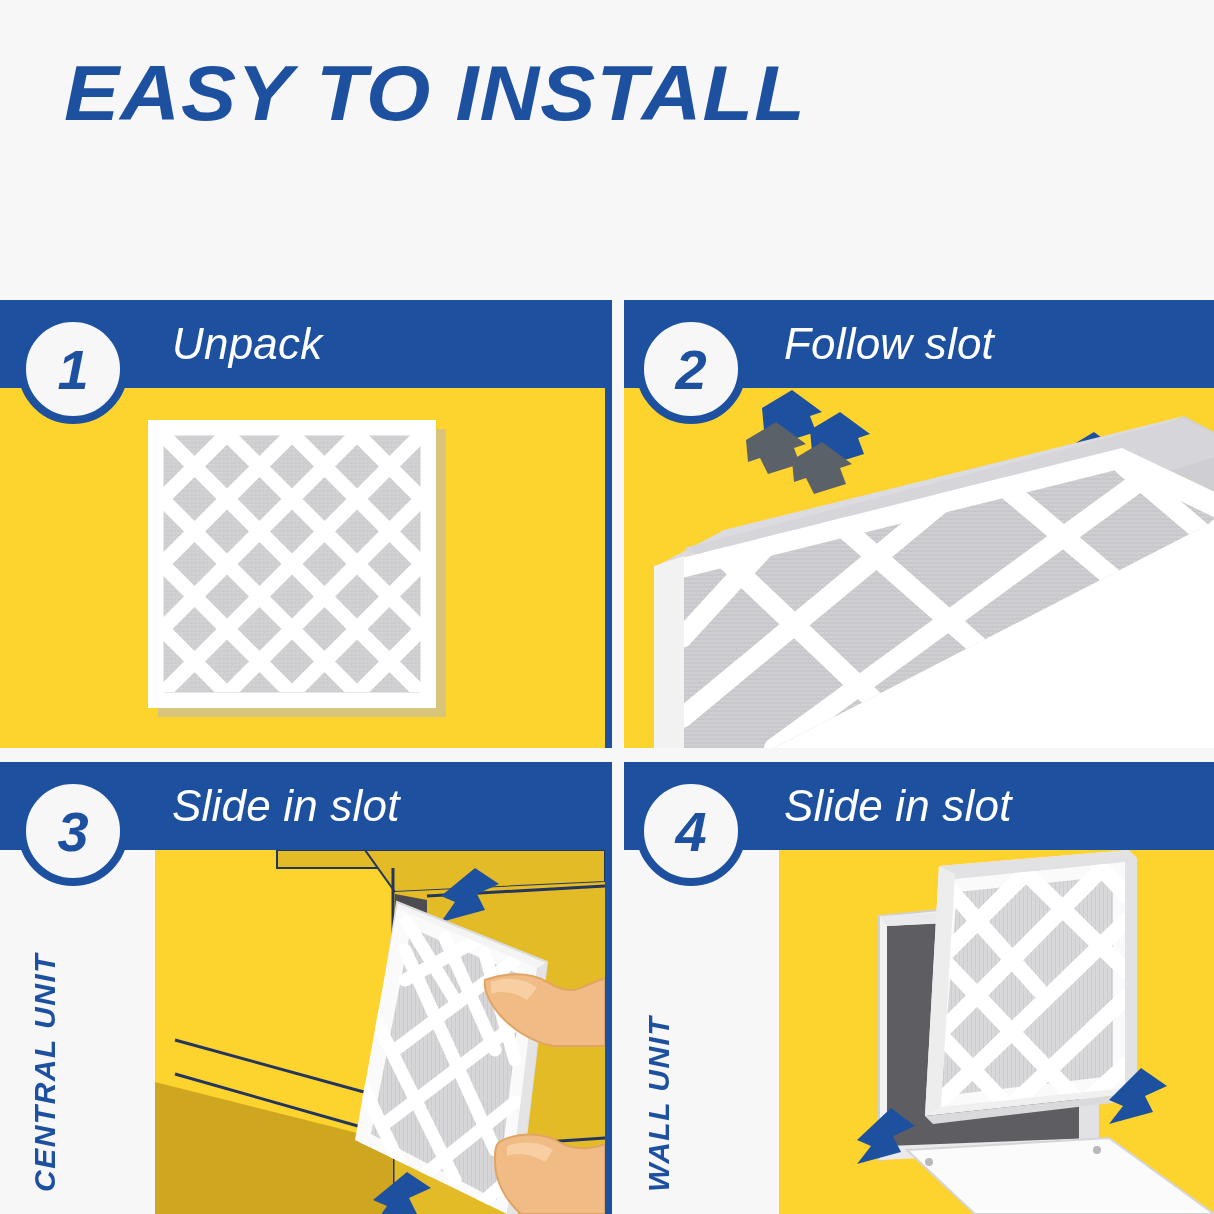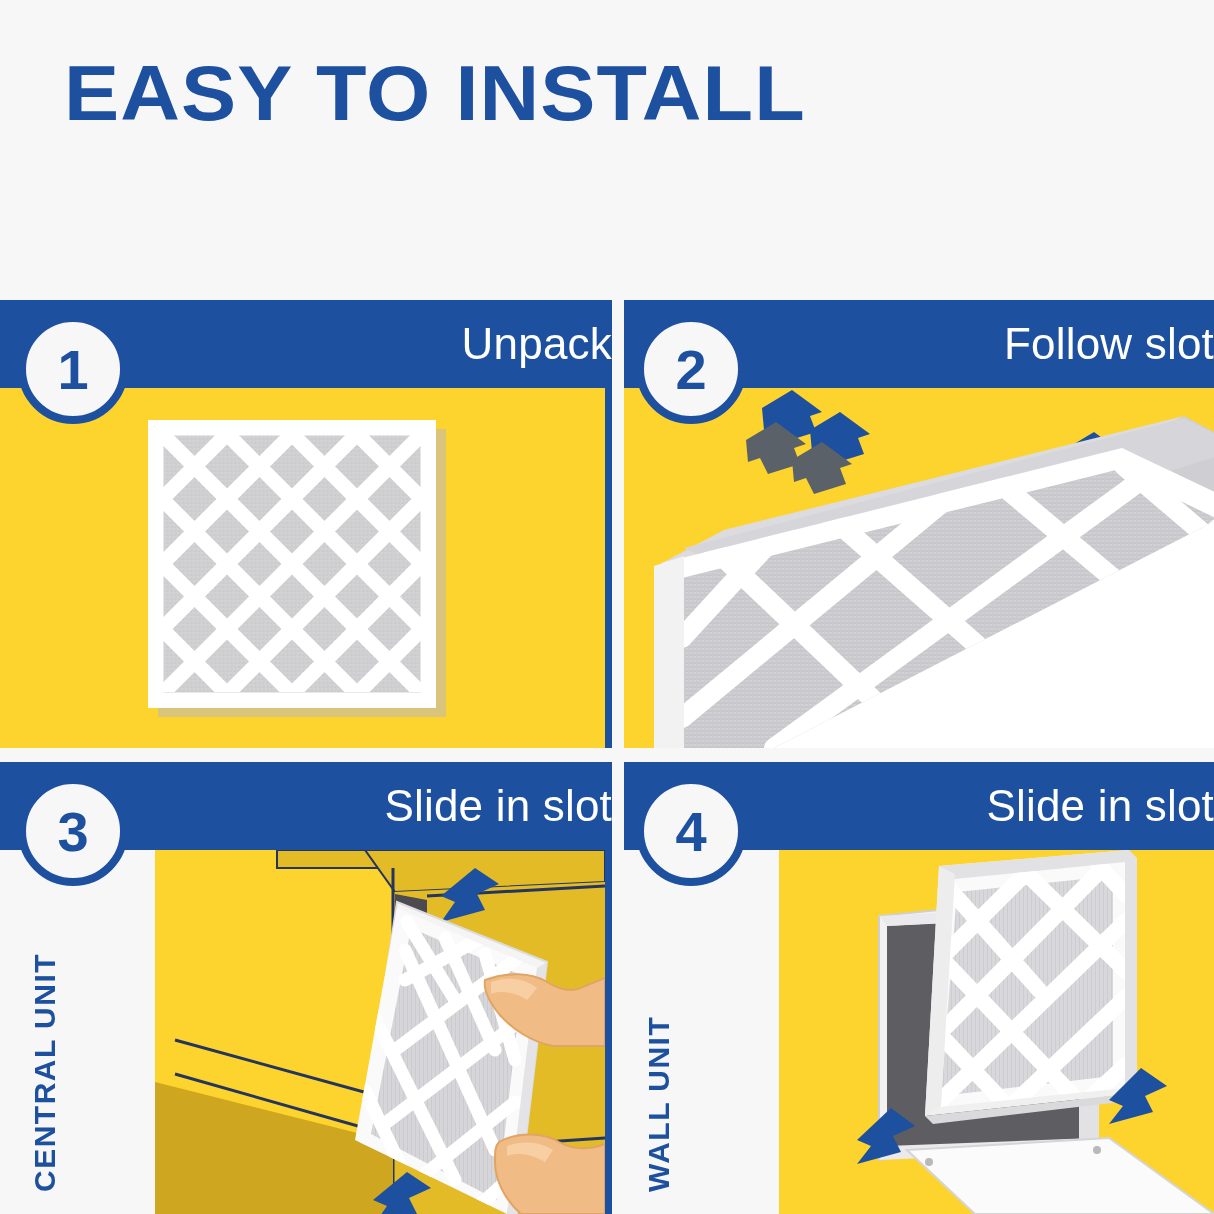--- a/index.html
+++ b/index.html
@@ -2,21 +2,21 @@
 <html><head>
 <meta charset="utf-8">
 <style>
   html,body{margin:0;padding:0;}
   body{
     width:1214px;height:1214px;overflow:hidden;
     background:#f7f7f8;
     font-family:"Liberation Sans","DejaVu Sans",sans-serif;
     position:relative;
   }
-  .page{position:absolute;inset:0;}
+  .page{position:absolute;inset:0;font-style:italic;}
 
   
   .title{
     position:absolute;left:64px;top:54px;
     font-size:78px;line-height:1;
     font-weight:700;letter-spacing:1px;
     color:#1e50a0;
     font-family:"Liberation Sans","DejaVu Sans",sans-serif;
     transform:scaleX(1.06);transform-origin:left center;
     white-space:nowrap;
@@ -28,21 +28,21 @@
   
   #panel1{left:0px;   top:300px; width:612px; height:448px;}
   #panel2{left:624px; top:300px; width:590px; height:448px;}
   #panel3{left:0px;   top:762px; width:612px; height:452px;}
   #panel4{left:624px; top:762px; width:590px; height:452px;}
 
   
   .bar{
     position:absolute;left:0;top:0;width:100%;height:88px;
     background:#1e50a0;
-    display:flex;align-items:center;justify-content:flex-end;
+    display:flex;align-items:center;
   }
   #panel1 .bar,#panel3 .bar{width:612px;}
   #panel2 .bar,#panel4 .bar{width:590px;}
   .bar-label{
     color:#ffffff;font-size:44px;font-weight:400;
     margin-left:172px;white-space:nowrap;letter-spacing:.2px;
   }
   #panel2 .bar-label,#panel4 .bar-label{margin-left:160px;}
 
   

